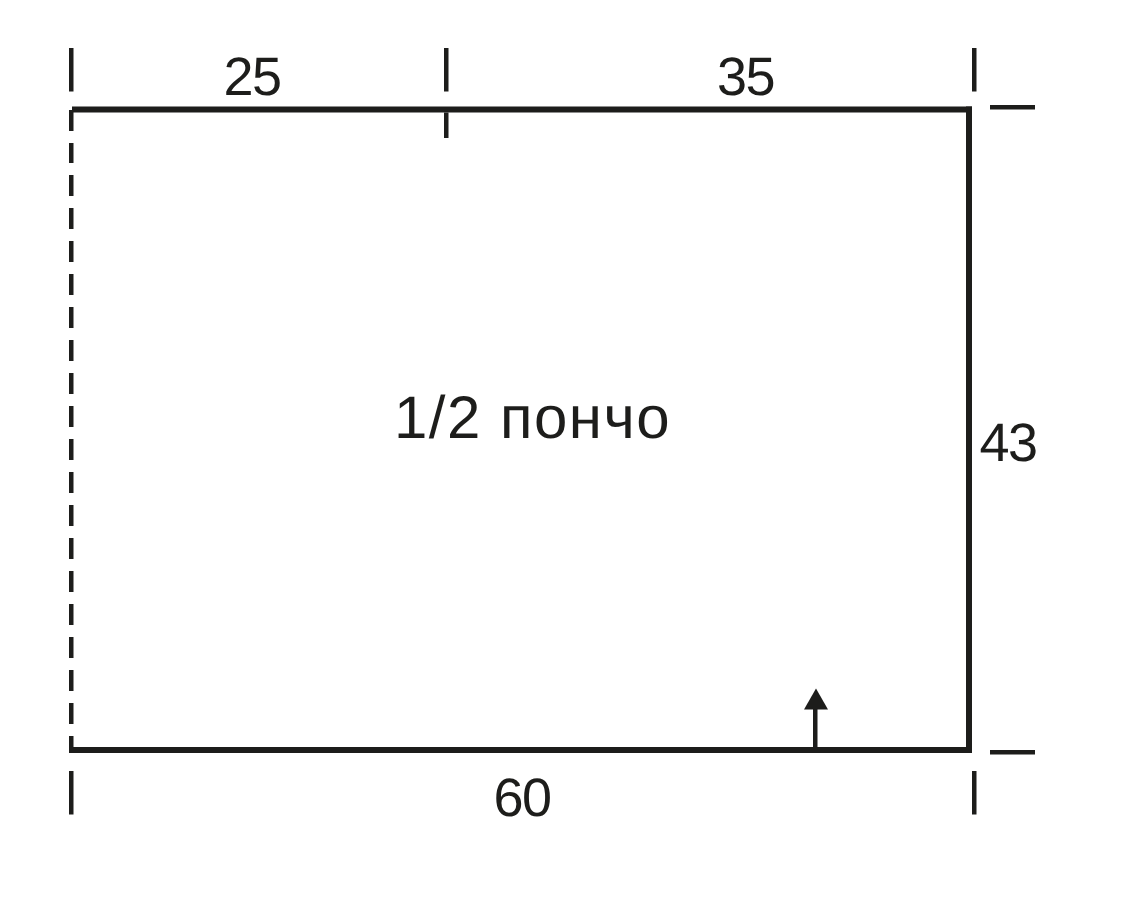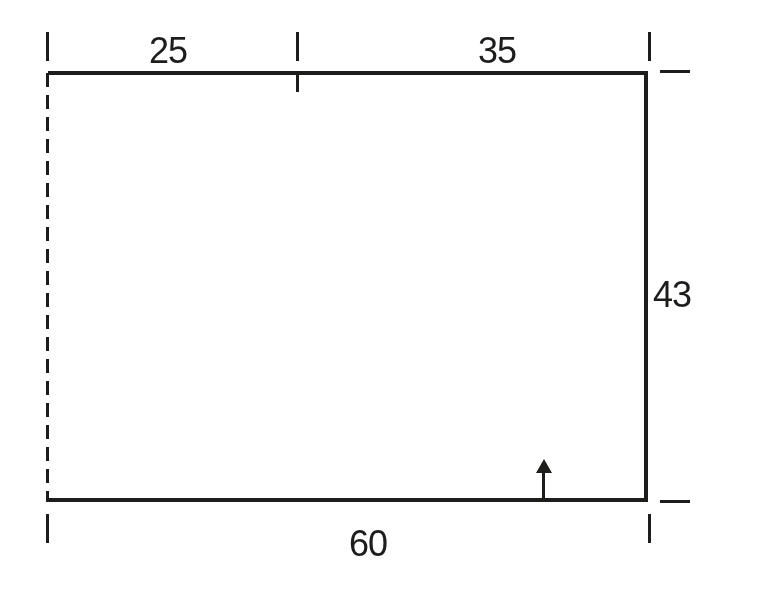--- a/index.html
+++ b/index.html
@@ -109,21 +109,22 @@
 
   <div class="tick-v" style="left:46px;  top:514px; height:29px;"></div>
   <div class="tick-v" style="left:648px; top:514px; height:29px;"></div>
 
   <div class="dim-label center-x" style="left:168px; top:33px;">25</div>
 
   <div class="dim-label center-x" style="left:477px; top:33px;margin-left:20px;">35</div>
 
   <div class="dim-label" style="left:653px; top:265px;margin-top:12px;">43</div>
 
-  <div class="dim-label center-x" style="left:348px; top:526px;margin-left:20px;">60</div>
+  <div class="dim-label center-x" style="left:348px; top:514px;">60</div>
 
+  <div class="piece-label">1/2 пончо</div>
 
   <div>
     <div class="arrow-head"></div>
     <div class="arrow-stem"></div>
   </div>
 
 </div>
 
 </body></html>

